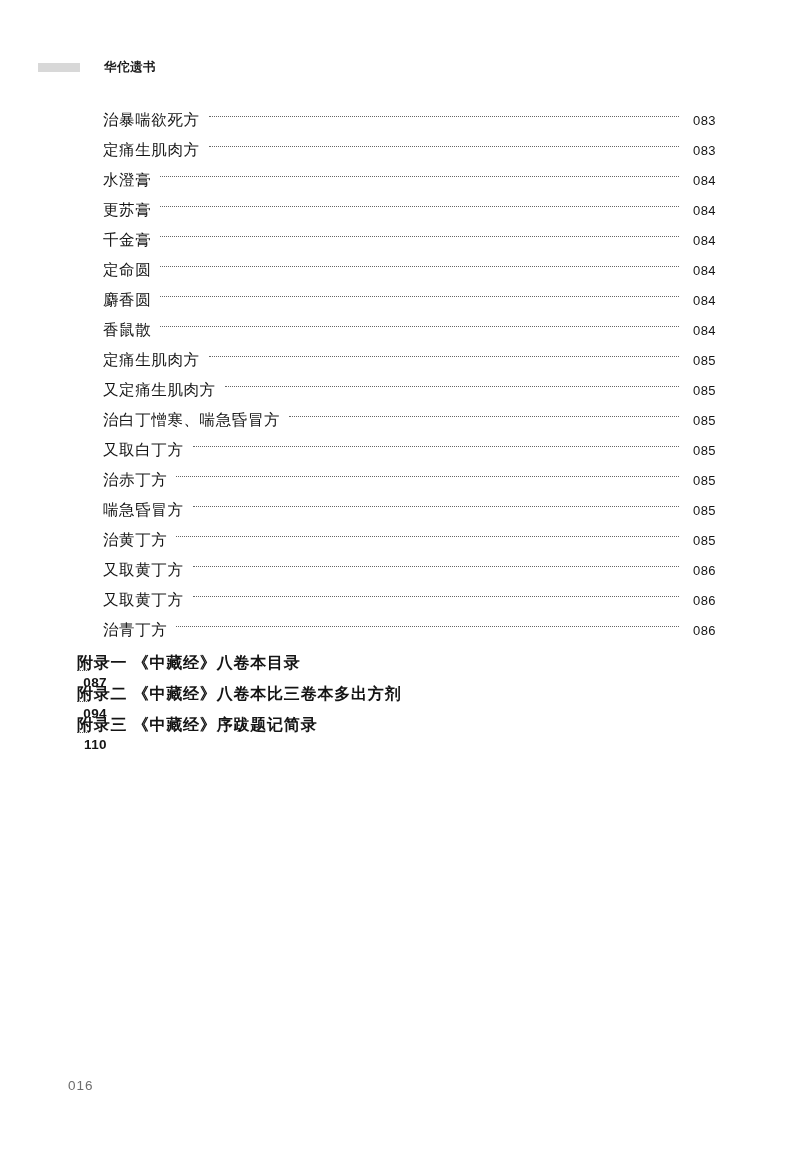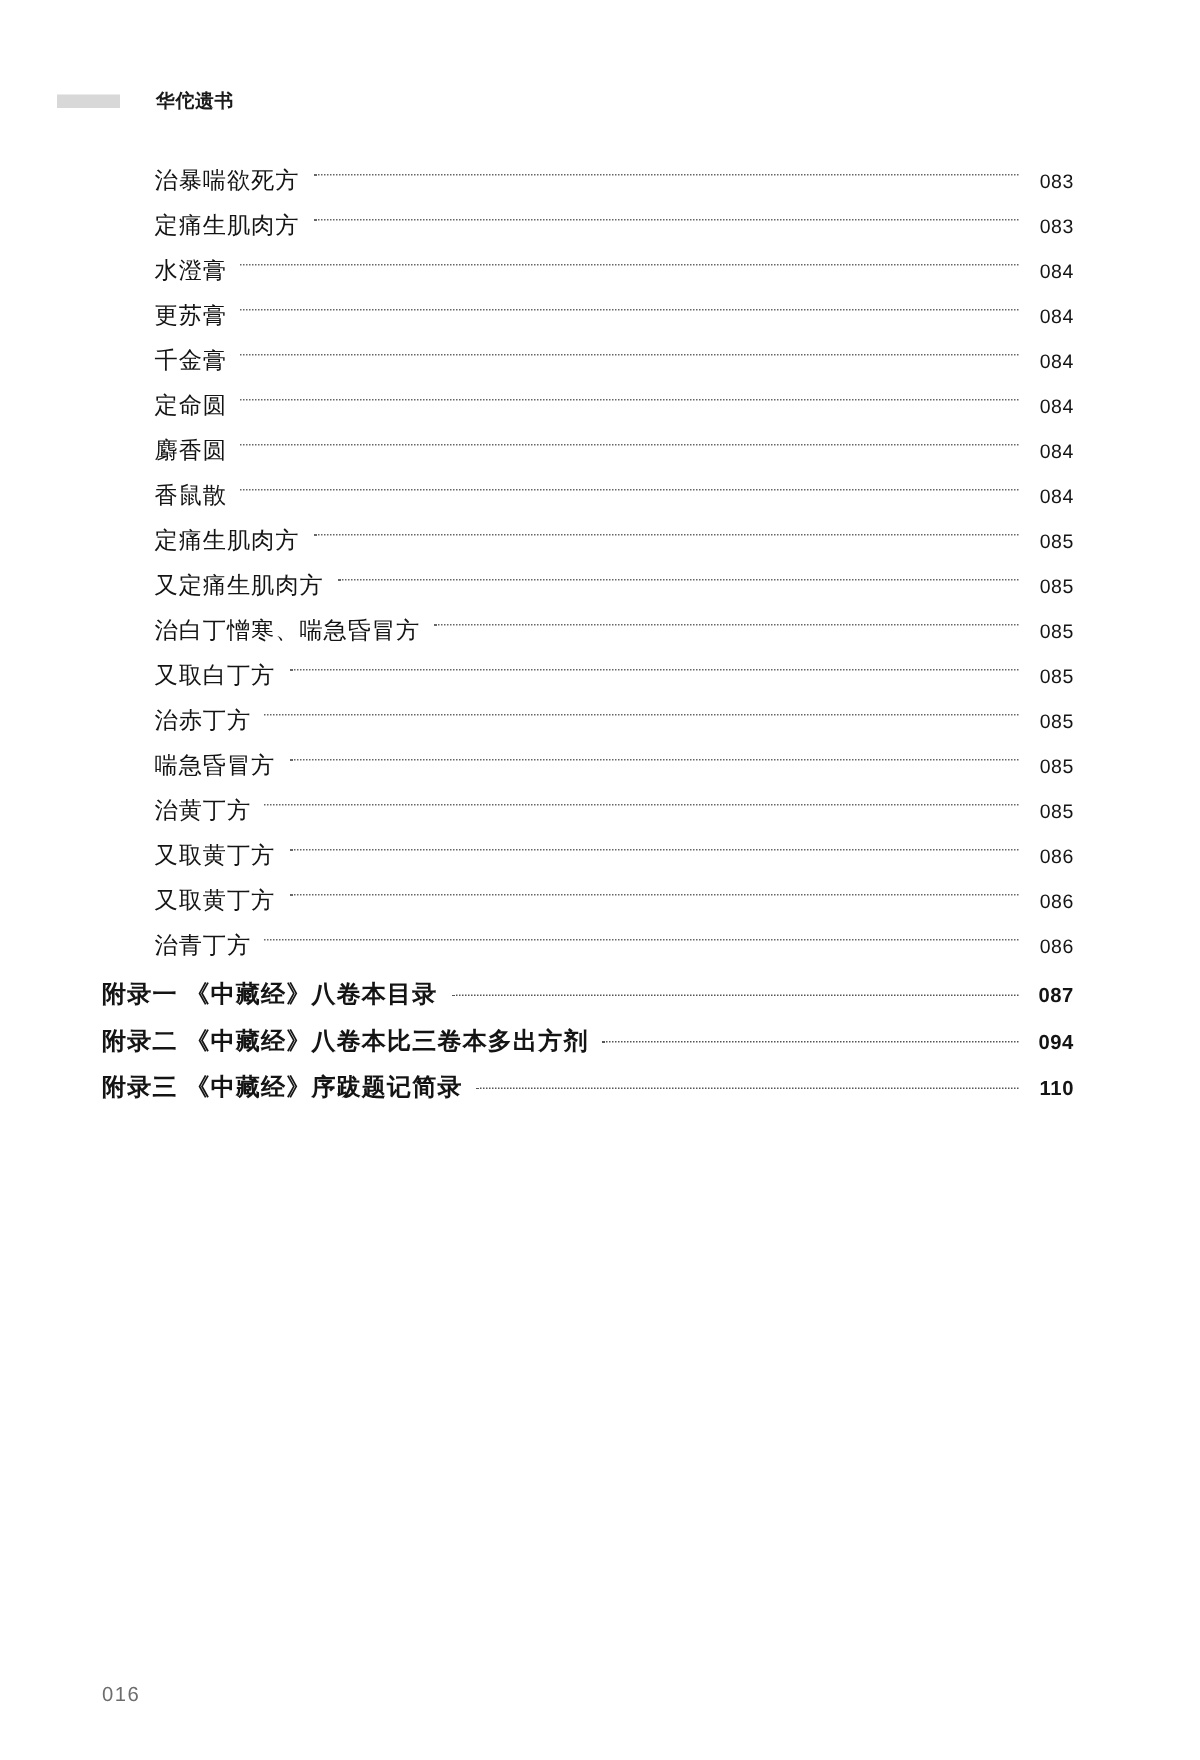--- a/index.html
+++ b/index.html
@@ -83,20 +83,21 @@
     align-items: center;
   }
   .toc-row.level2 .label {
     font-size: 15.5px;
   }
 
   
   .toc-row.level1 {
     padding-left: 0px;
     height: 31px;
+    flex-direction: column;
   }
   .toc-row.level1 .label {
     font-family: "Liberation Sans", "DejaVu Sans", sans-serif;
     font-size: 16px;
     font-weight: bold;
     letter-spacing: 0.8px;
   }
   .toc-row.level1 .page {
     font-weight: bold;
     font-size: 13.5px;
@@ -112,21 +113,20 @@
 
   
   .folio {
     position: absolute;
     left: 68px;
     top: 1078px;
     font-family: "Liberation Sans", "DejaVu Sans", sans-serif;
     font-size: 13.5px;
     color: #6d6d6d;
     letter-spacing: 1px;
-    margin-top: 44px;
   }
 </style>
 </head>
 <body>
 
 <div class="running-head">
   <div class="rule"></div>
   <div class="rh-title">华佗遗书</div>
 </div>
 

